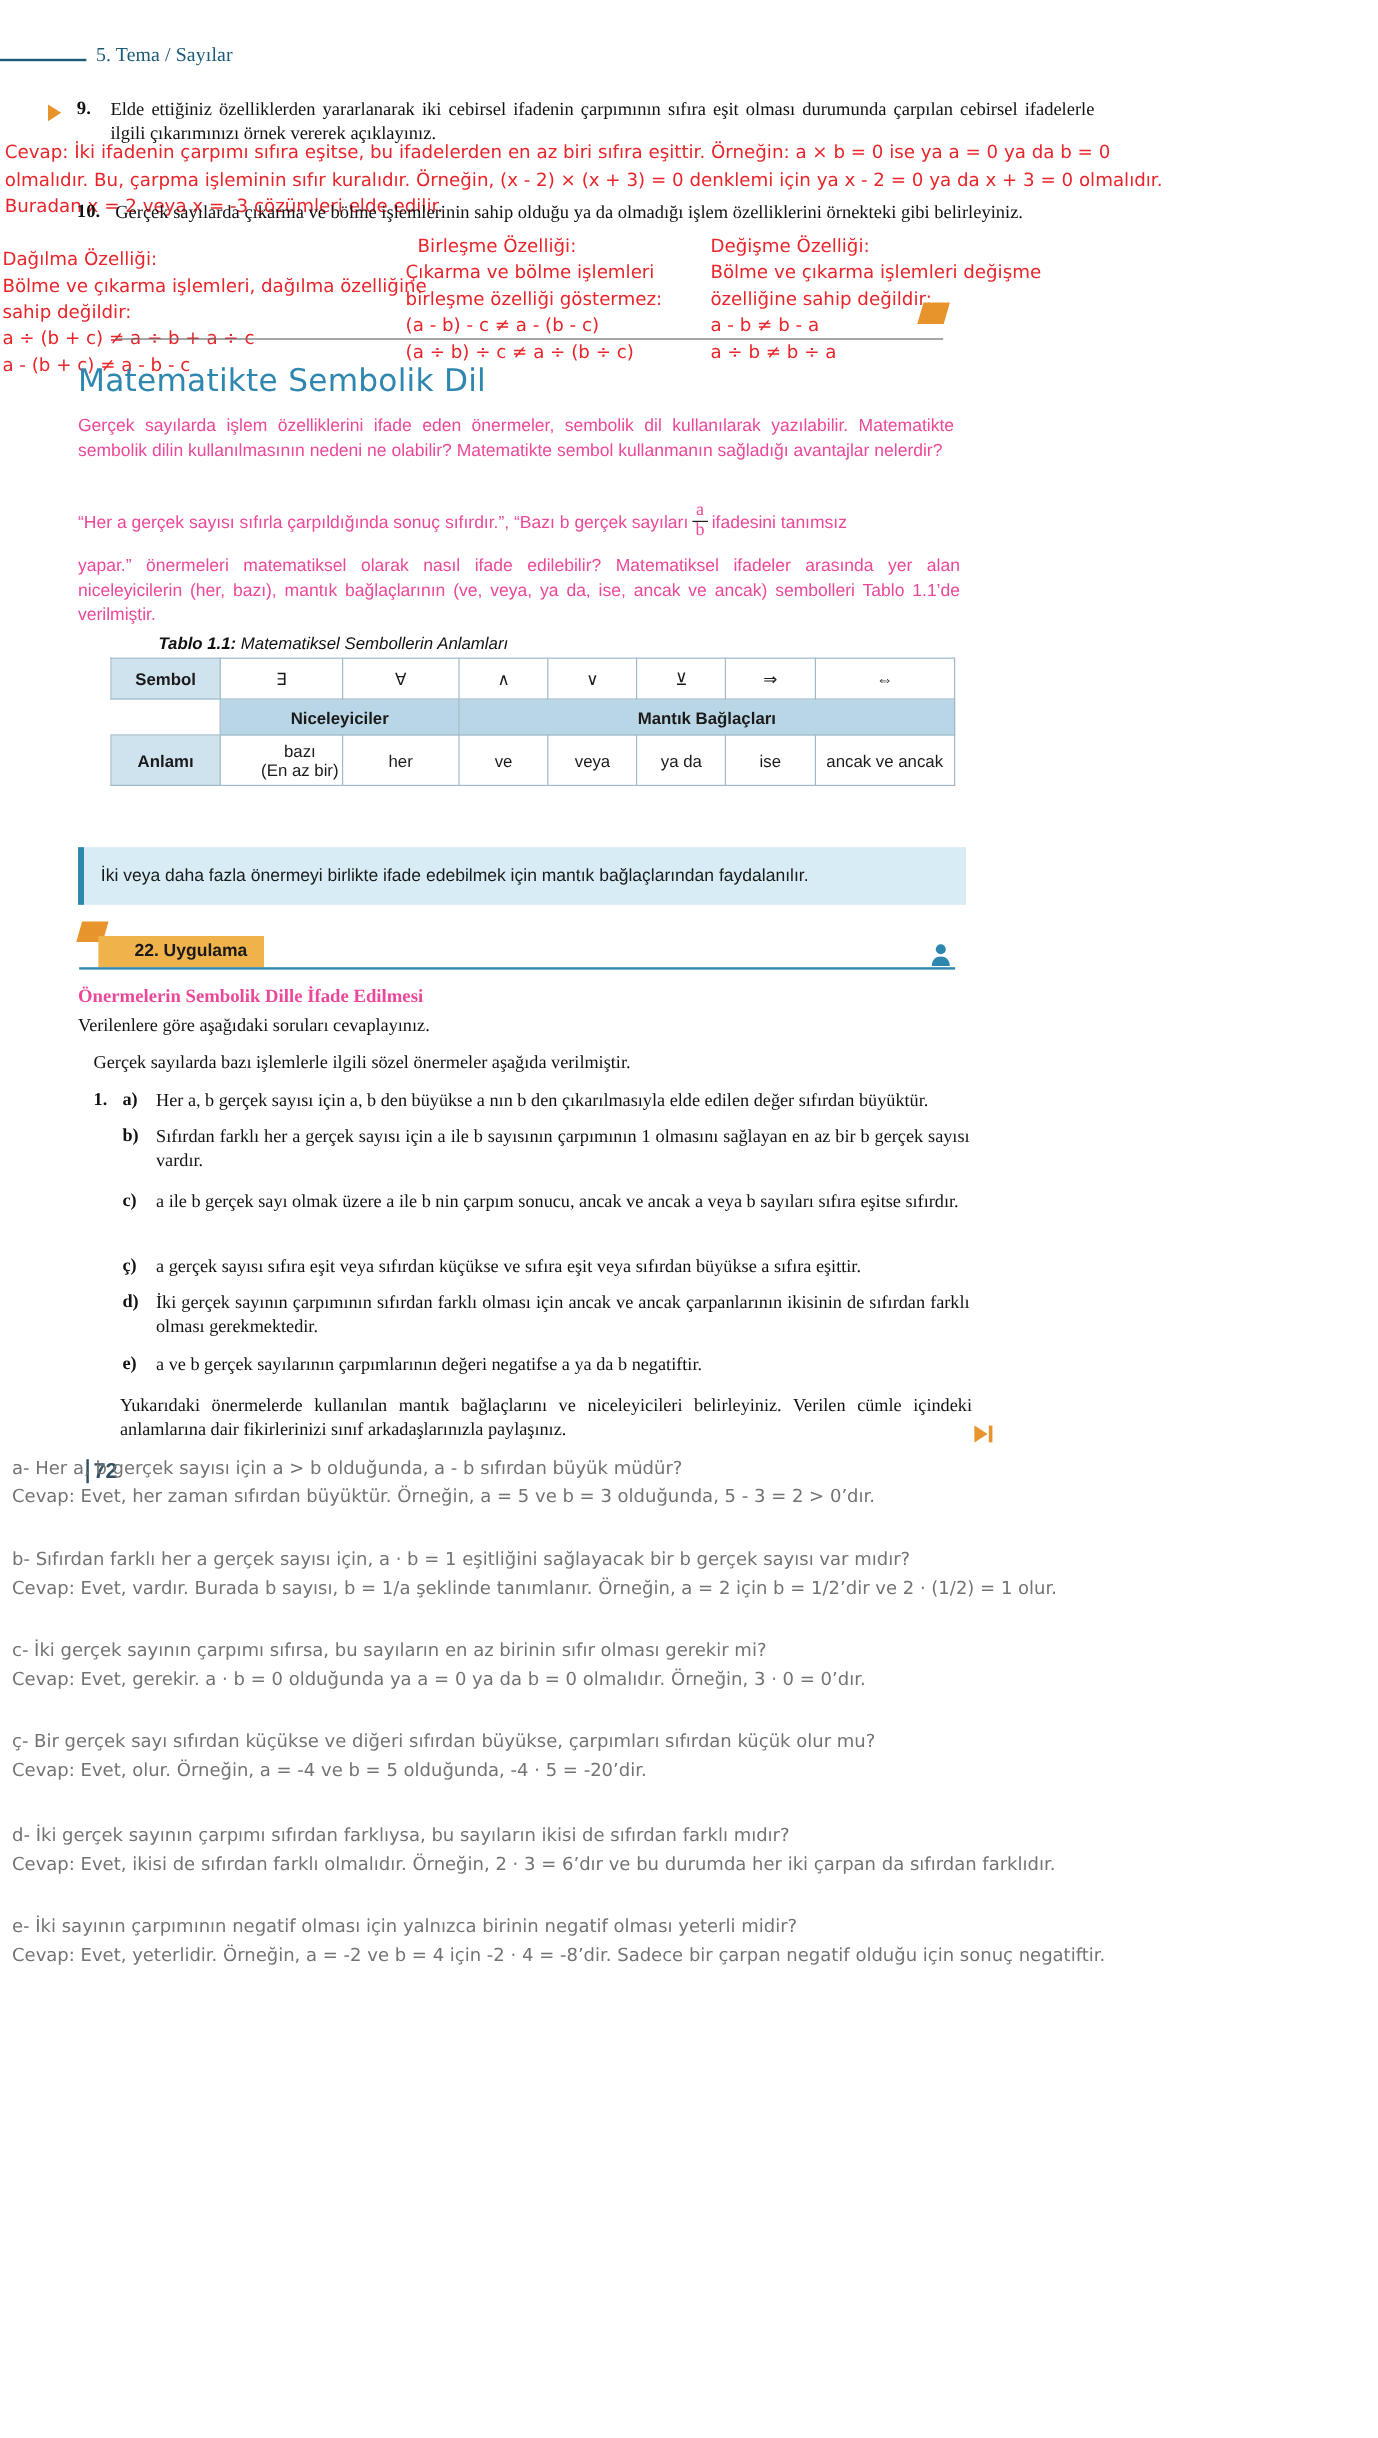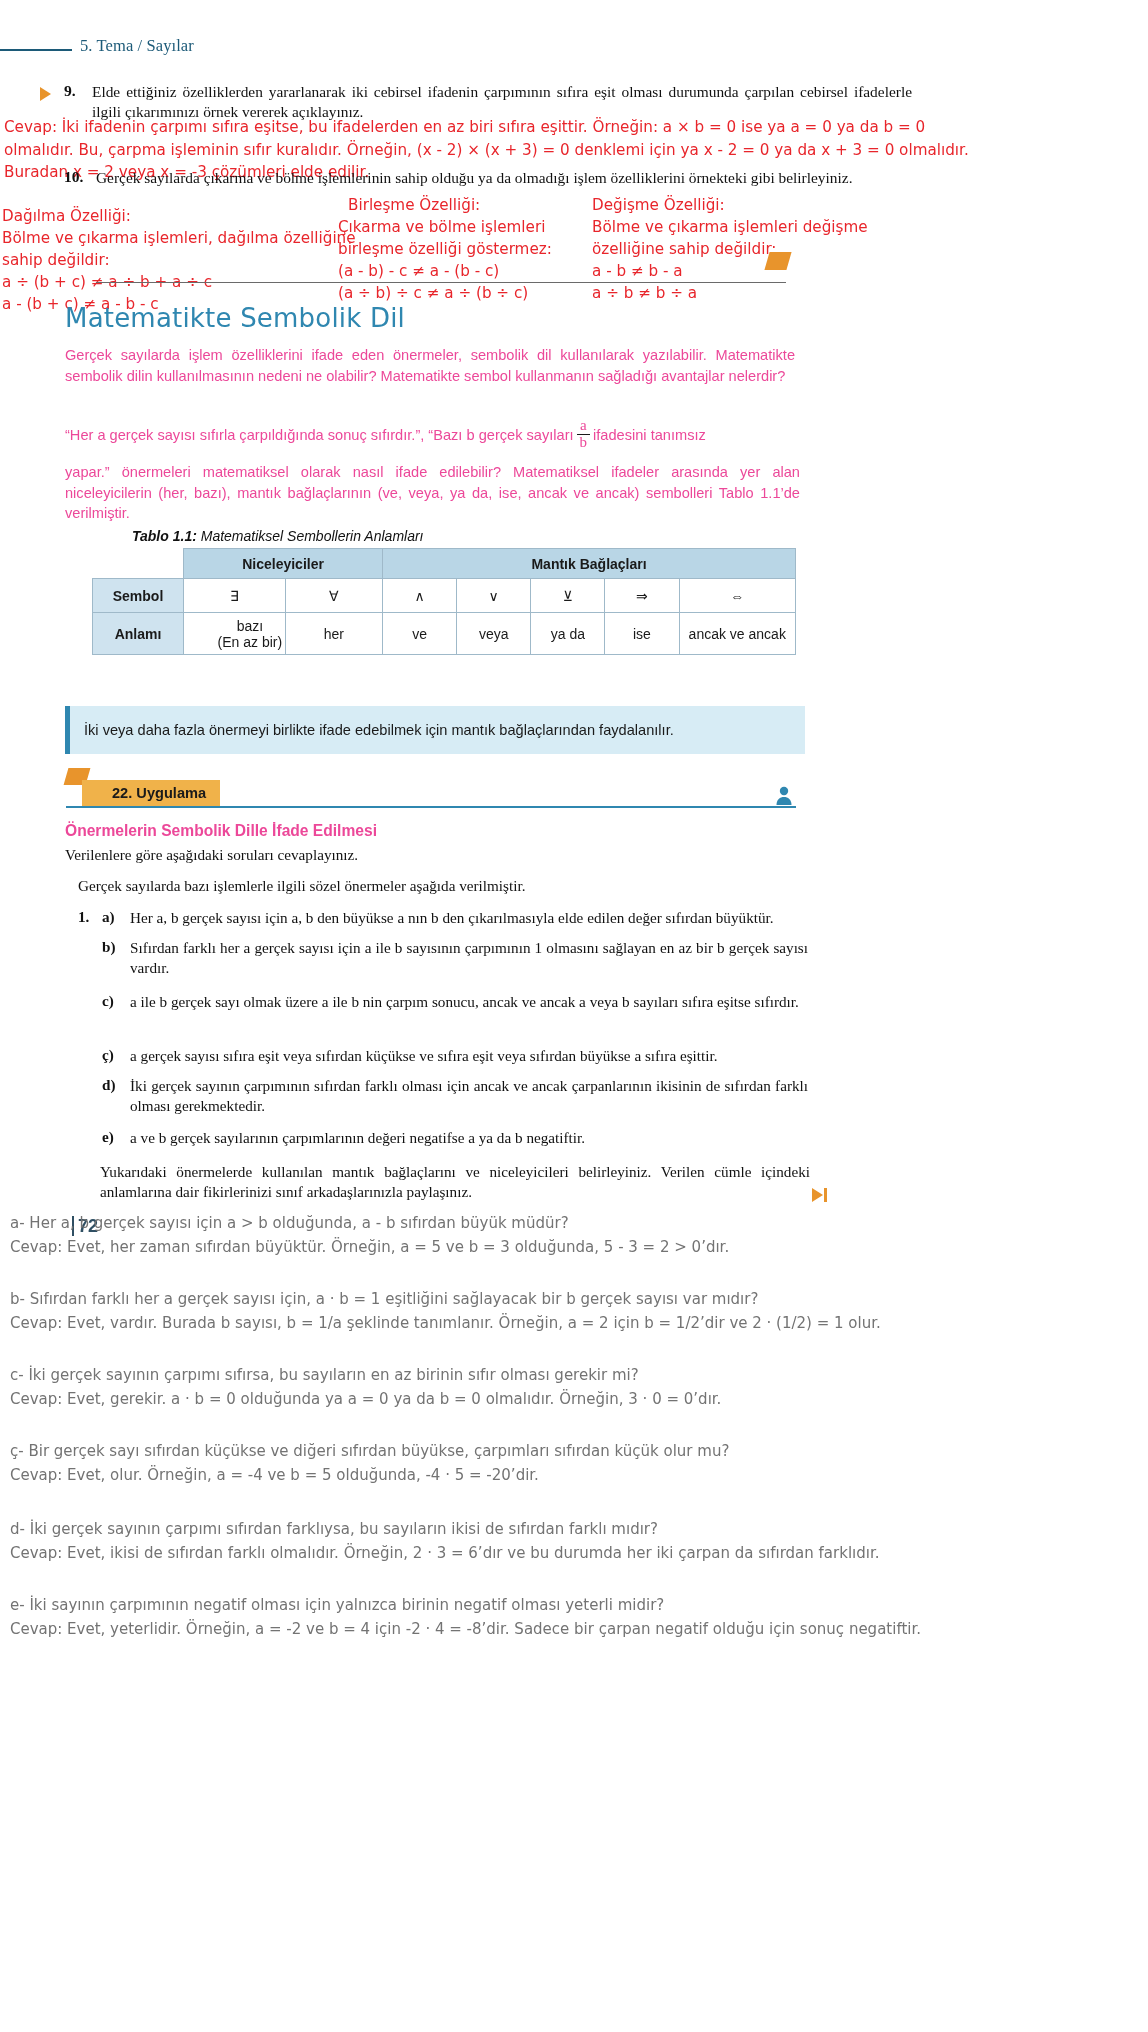--- a/index.html
+++ b/index.html
@@ -287,33 +287,33 @@
 </div>
 <div class="para" style="left:65px; top:462px; width:735px;">yapar.” önermeleri matematiksel olarak nasıl ifade edilebilir? Matematiksel ifadeler arasında yer alan niceleyicilerin (her, bazı), mantık bağlaçlarının (ve, veya, ya da, ise, ancak ve ancak) sembolleri Tablo 1.1’de verilmiştir.</div>
 
 <div class="tbl-cap" style="left:100px; top:528px;">
   <b>Tablo 1.1:</b><i> Matematiksel Sembollerin Anlamları</i>
 </div>
 
 <table class="symtbl" style="left:92px; top:548px; width:704px;">
   <tbody>
       <tr>
-    <td class="th-empty" style="width:86px;"></td>
-    <td class="th-blue" colspan="2">Niceleyiciler</td>
-    <td class="th-blue" colspan="5">Mantık Bağlaçları</td>
-  </tr>
-  <tr>
     <td class="rowlabel">Sembol</td>
     <td class="symcell" style="width:96px;">∃</td>
     <td class="symcell" style="width:92px;">∀</td>
     <td class="symcell" style="width:70px;">∧</td>
     <td class="symcell" style="width:70px;">∨</td>
     <td class="symcell" style="width:70px;">⊻</td>
     <td class="symcell" style="width:70px;">⇒</td>
     <td class="symcell" style="width:110px;">⇔</td>
+  </tr>
+  <tr>
+    <td class="th-empty" style="width:86px;"></td>
+    <td class="th-blue" colspan="2">Niceleyiciler</td>
+    <td class="th-blue" colspan="5">Mantık Bağlaçları</td>
   </tr>
   <tr>
     <td class="rowlabel">Anlamı</td>
     <td class="meancell" style="white-space:pre-line;padding-left:32px;">bazı
 (En az bir)</td>
     <td class="meancell">her</td>
     <td class="meancell">ve</td>
     <td class="meancell">veya</td>
     <td class="meancell">ya da</td>
     <td class="meancell">ise</td>
@@ -327,21 +327,21 @@
 <div class="infobar-text" style="left:84px; top:722px; width:710px;">İki veya daha fazla önermeyi birlikte ifade edebilmek için mantık bağlaçlarından faydalanılır.</div>
 
 <div class="uyg-corner" style="left:66px; top:768px; transform:skewX(-16deg);"></div>
 <div class="uyg-tab" style="left:82px; top:780px;">22. Uygulama</div>
 <div class="uyg-rule" style="left:66px; top:806px; width:730px;"></div>
 <svg class="person-icon" style="left:775px; top:786px;" viewBox="0 0 18 20">
   <circle cx="9" cy="5" r="4.2" fill="#2f87b0"></circle>
   <path d="M1.5 19 C1.5 13.5 5 11 9 11 C13 11 16.5 13.5 16.5 19 Z" fill="#2f87b0"></path>
 </svg>
 
-<div class="para" style="left:65px; top:820px; width:740px; font-family:Liberation Sans, sans-serif; font-weight:bold; font-size:15.6px;">Önermelerin Sembolik Dille İfade Edilmesi</div>
+<div class="para" style="left:65px; top:820px; width:740px; font-family:Liberation Serif, serif; font-weight:bold; font-size:15.6px;">Önermelerin Sembolik Dille İfade Edilmesi</div>
 <div class="sub-item" style="left:65px; top:845px; width:740px;">Verilenlere göre aşağıdaki soruları cevaplayınız.</div>
 <div class="sub-item" style="left:78px; top:876px; width:730px;">Gerçek sayılarda bazı işlemlerle ilgili sözel önermeler aşağıda verilmiştir.</div>
 
 <div class="sub-lbl" style="left:78px; top:908px;">1.</div>
 
 <div class="sub-lbl" style="left:102px; top:908px;">a)</div>
 <div class="sub-item" style="left:130px; top:908px; width:678px;">Her a, b gerçek sayısı için a, b den büyükse a nın b den çıkarılmasıyla elde edilen değer sıfırdan büyüktür.</div>
 
 <div class="sub-lbl" style="left:102px; top:938px;">b)</div>
 <div class="sub-item" style="left:130px; top:938px; width:678px;">Sıfırdan farklı her a gerçek sayısı için a ile b sayısının çarpımının 1 olmasını sağlayan en az bir b gerçek sayısı vardır.</div>

